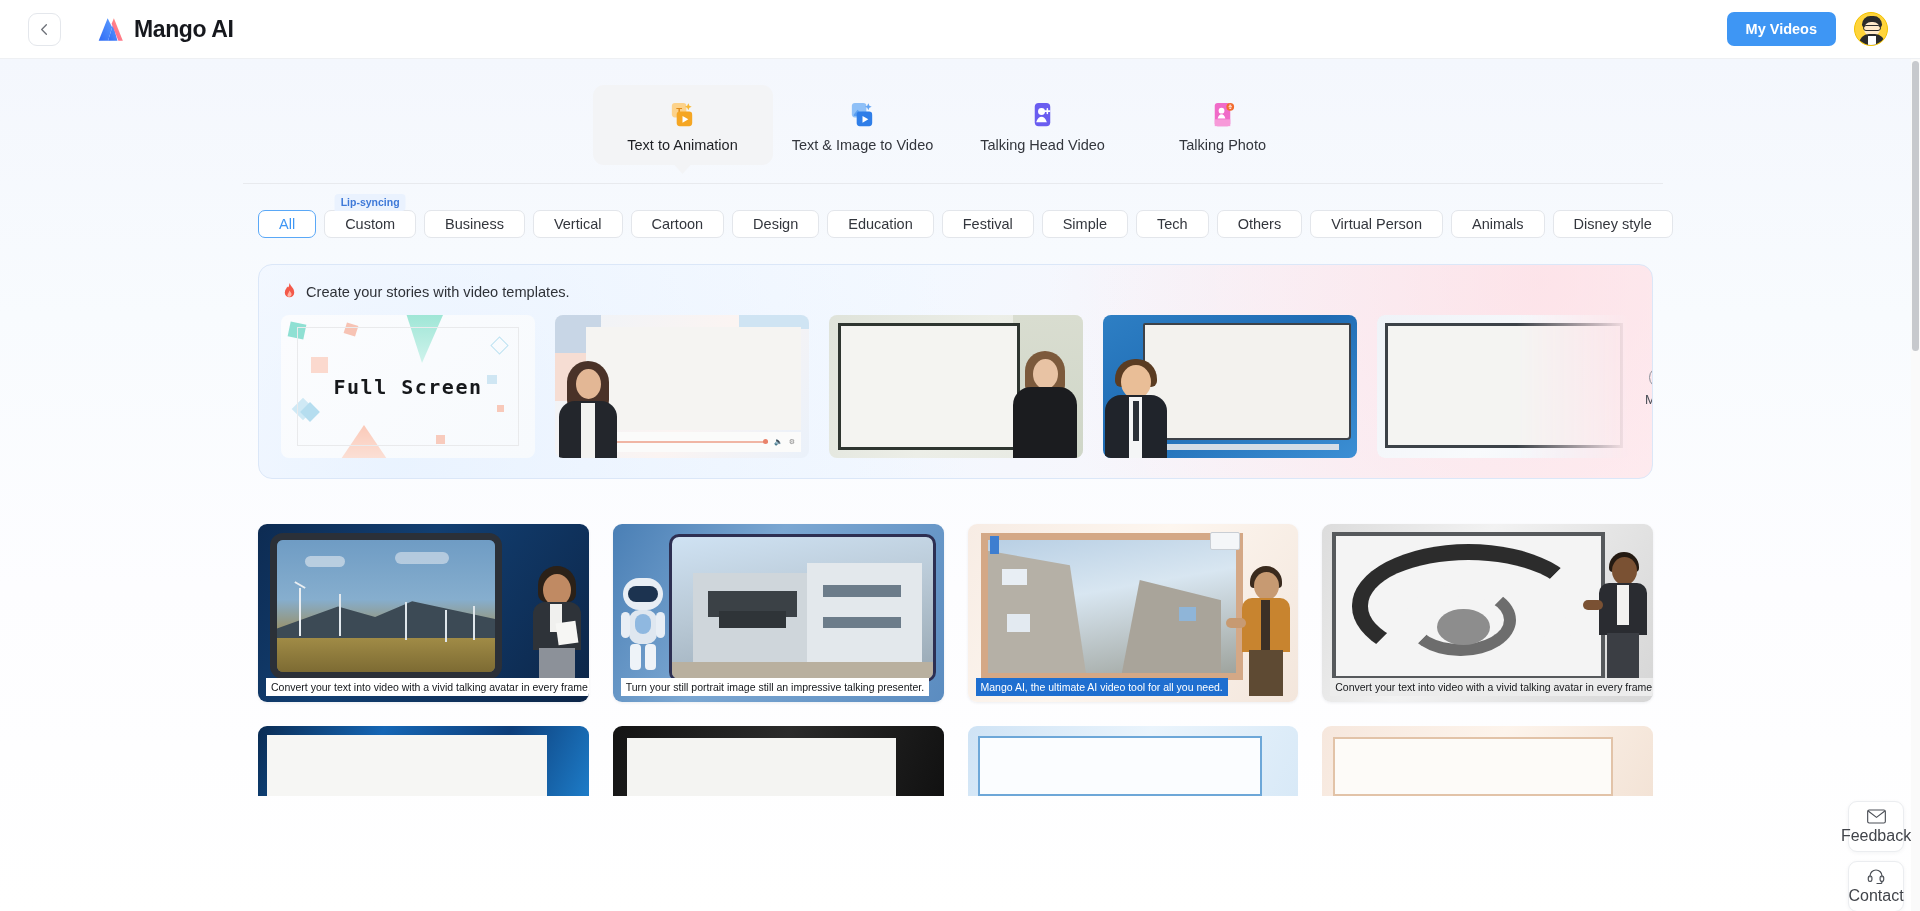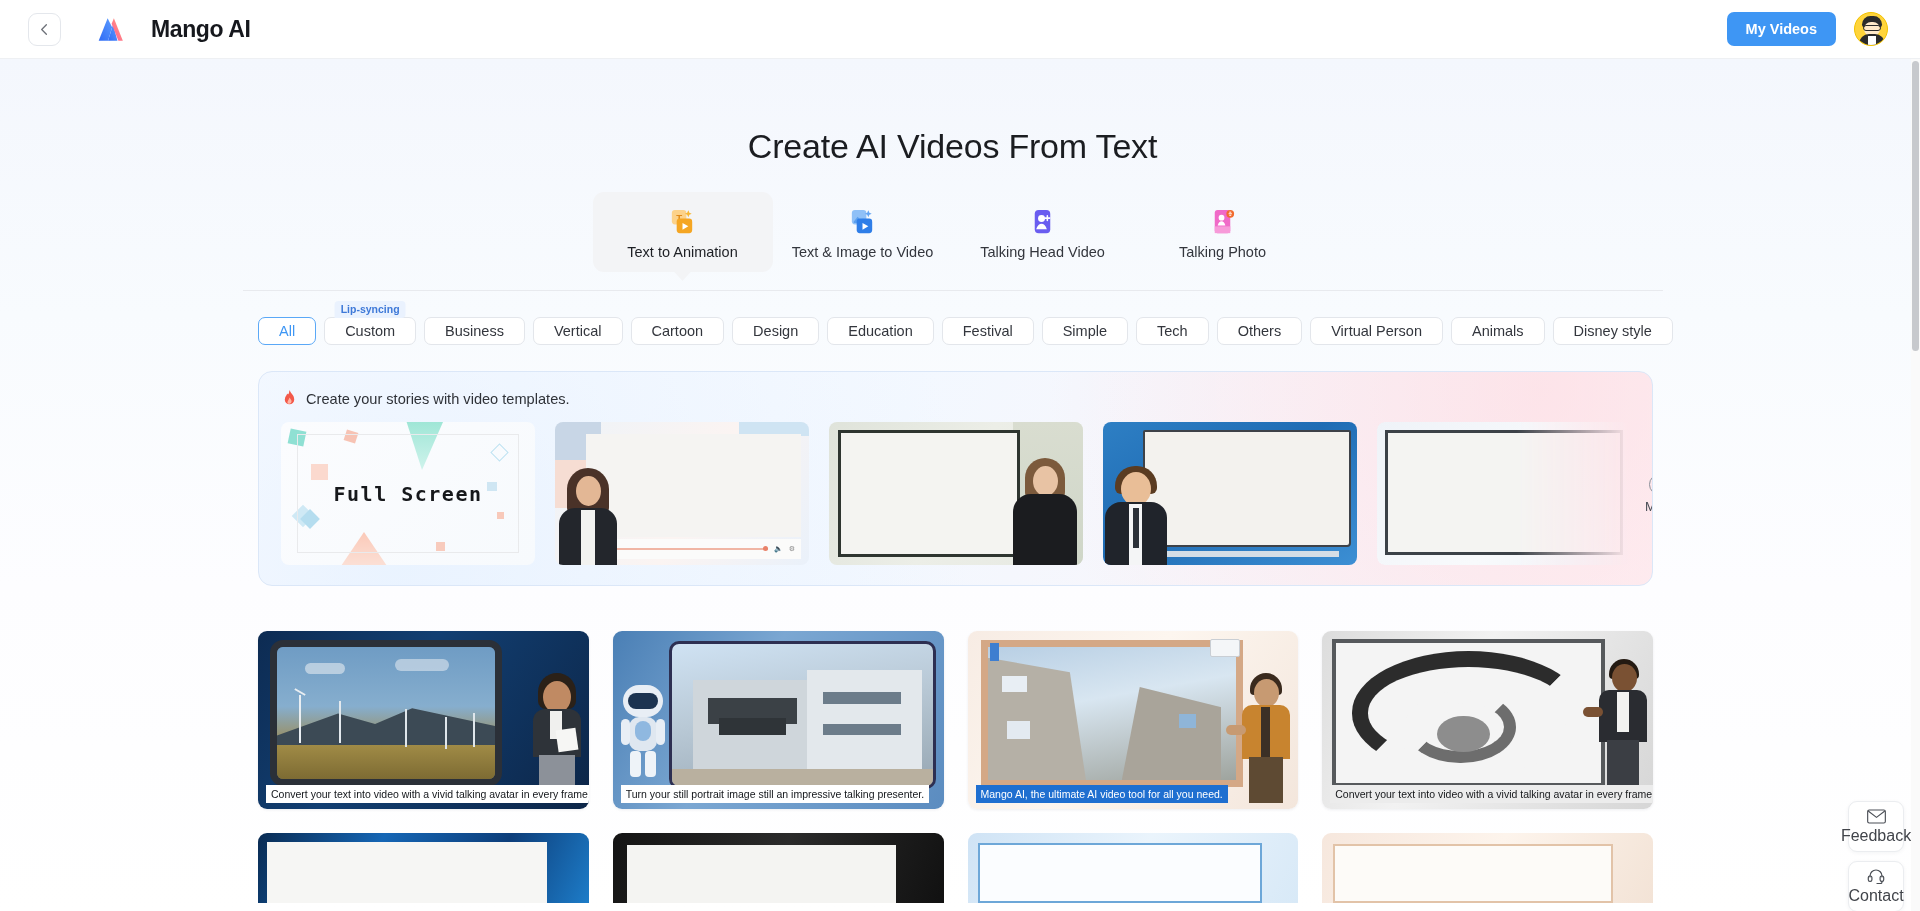--- a/index.html
+++ b/index.html
@@ -22,21 +22,21 @@
   }
   .back-btn {
     width: 33px; height: 33px;
     border: 1px solid #e4e7ec; border-radius: 9px;
     background: #fff;
     display: flex; align-items: center; justify-content: center;
     cursor: pointer;
     margin-left: 4px;
   }
   .back-btn svg { display:block; }
-  .brand { display: flex; align-items: center; gap: 21px; margin-left: 35px; }
+  .brand { display: flex; align-items: center; gap: 4px; margin-left: 35px; }
   .brand-logo { width: 34px; height: 26px; display:block; }
   .brand-name {
     font-size: 23px; font-weight: 700; color: #16181d;
     letter-spacing: -0.4px;
   }
   .header-right {
     margin-left: auto;
     display: flex; align-items: center; gap: 18px;
     padding-right: 8px;
   }
@@ -407,21 +407,20 @@
       <div class="a-glass"></div>
         <div class="a-body"></div>
         <div class="a-collar"></div>
     </div>
   </div>
 </div>
 
 <div class="page">
  <div class="page-inner">
 
-  <div class="page-title">Create AI Videos From Text</div>
 
   <div class="mode-tabs">
 
     <div class="mode-tab active">
       <span class="mode-icon">
         <svg class="mode-icon" viewBox="0 0 32 32" fill="none">
           <rect x="5" y="4" width="15" height="15" rx="3.2" fill="#fcd28a"></rect>
           <text x="12.5" y="15" font-size="10" font-weight="700" fill="#e08a18" text-anchor="middle" font-family="Liberation Sans, sans-serif">T</text>
           <rect x="10" y="13" width="16" height="15" rx="3.2" fill="#f5a623"></rect>
           <path d="M16 17.5 L22 21 L16 24.5 Z" fill="#fff"></path>

